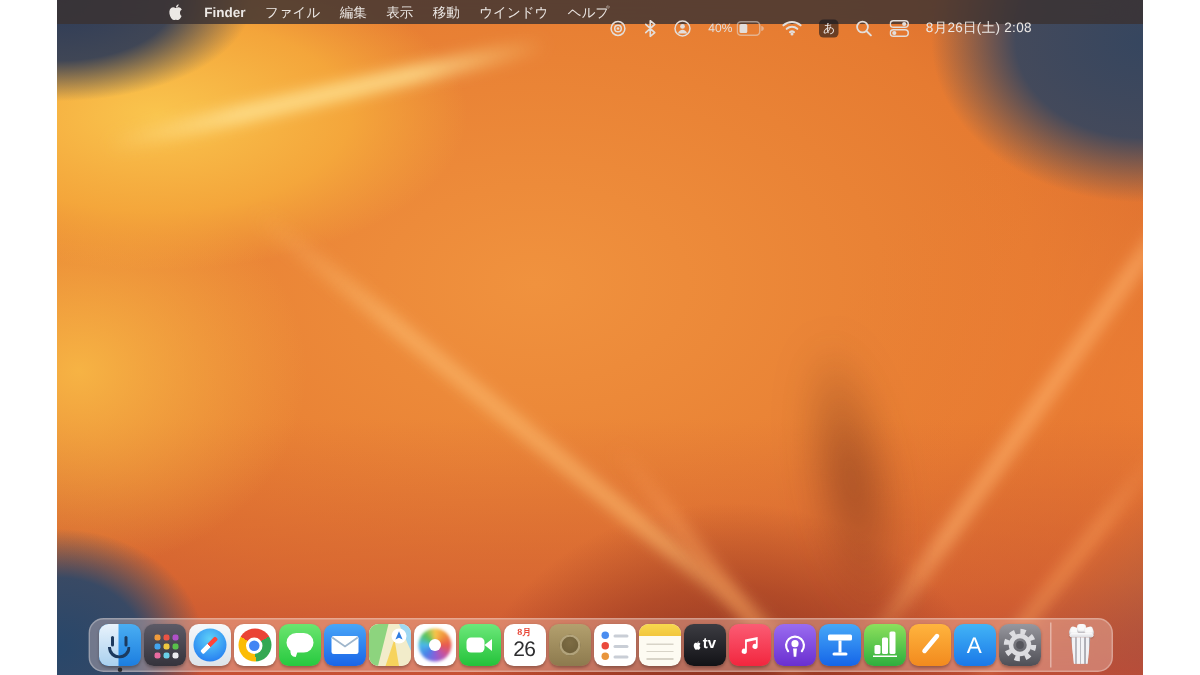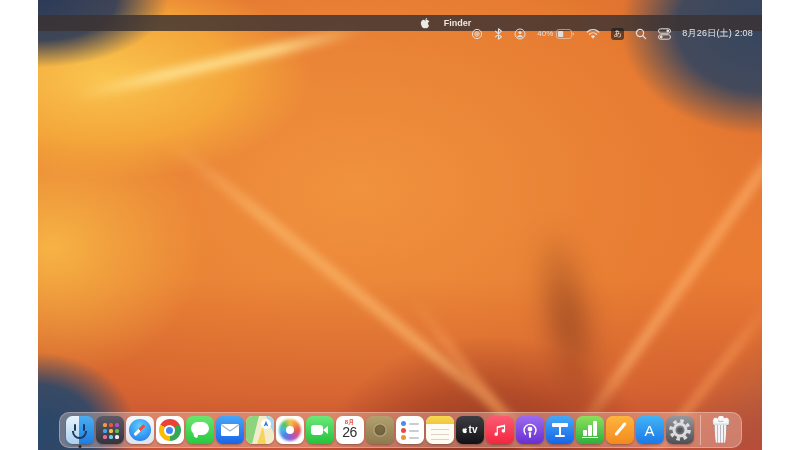--- a/index.html
+++ b/index.html
@@ -33,23 +33,23 @@
   .rg3{left:440px;top:265px;width:430px;height:9px;transform:rotate(-55deg);
        background:linear-gradient(90deg,rgba(255,180,110,0),rgba(255,180,110,.75) 25% 75%,rgba(255,180,110,0));}
   .rg4{left:330px;top:380px;width:220px;height:7px;transform:rotate(52deg);
        background:linear-gradient(90deg,rgba(250,160,90,0),rgba(250,160,90,.7) 30% 70%,rgba(250,160,90,0));}
   .rg5{left:560px;top:380px;width:220px;height:7px;transform:rotate(-52deg);
        background:linear-gradient(90deg,rgba(250,160,90,0),rgba(250,160,90,.7) 30% 70%,rgba(250,160,90,0));}
   .rg6{left:430px;top:290px;width:200px;height:60px;transform:rotate(80deg);filter:blur(12px);
        background:radial-gradient(ellipse,rgba(90,30,20,.5),rgba(90,30,20,0) 70%);}
 
   
-  .menubar{position:absolute;left:0;top:15px;right:0;height:16px;
+  .menubar{position:absolute;left:0;top:0;right:0;height:16px;
     background:rgba(58,50,50,.82);backdrop-filter:blur(12px);
-    display:flex;align-items:center;justify-content:flex-end;
+    display:flex;align-items:center;justify-content:center;
     padding:0 9px;box-sizing:border-box;color:#ece8e5;font-size:9px;}
   .mb-left{display:flex;align-items:center;gap:13px;}
   .mb-apple{display:flex;align-items:center;}
   .mb-app{font-weight:700;}
   .mb-menus{display:flex;align-items:center;gap:13px;}
   .mb-menu{white-space:nowrap;}
   .mb-right{display:flex;align-items:center;gap:11px;margin-top:21px;}
   .mb-right svg{display:block;}
   .mb-ic{display:flex;align-items:center;}
   .mb-batt{display:flex;align-items:center;gap:3px;font-size:8px;color:#e3dedb;}
@@ -203,20 +203,28 @@
                   <circle cx="11.3" cy="7" r="2.6" fill="#000"></circle>
                 </mask>
               </defs>
               <g fill="#ece8e5" mask="url(#bite1)">
                 <path d="M6 3.6C7 2.8 8.3 2.9 9.2 3.6c1.4 1.1 1.6 3.7.6 5.9-.7 1.6-1.7 2.8-2.7 2.8-.6 0-.8-.3-1.4-.3s-.8.3-1.4.3c-1 0-2-1.2-2.7-2.8-1-2.2-.8-4.8.6-5.9C3.1 2.9 4.4 2.8 5.4 3.6Z"></path>
                 <path d="M5.8 3.3C5.7 2.2 6.5 1.1 7.7.9 7.9 2 7 3.1 5.8 3.3Z"></path>
               </g>
             </svg>
           </span>
         <span class="mb-app">Finder</span>
+        <span class="mb-menus">
+            <span class="mb-menu">ファイル</span>
+            <span class="mb-menu">編集</span>
+            <span class="mb-menu">表示</span>
+            <span class="mb-menu">移動</span>
+            <span class="mb-menu">ウインドウ</span>
+            <span class="mb-menu">ヘルプ</span>
+          </span>
       </div>
       <div class="mb-right">
         <span class="mb-ic">
           <svg width="12" height="12" viewBox="0 0 12 12">
             <circle cx="6" cy="6" r="4.6" fill="none" stroke="#e3dedb" stroke-width="1"></circle>
             <circle cx="6" cy="6" r="2.2" fill="none" stroke="#e3dedb" stroke-width="1"></circle>
             <circle cx="6" cy="6" r=".9" fill="#e3dedb"></circle>
           </svg>
         </span>
         <span class="mb-ic">

